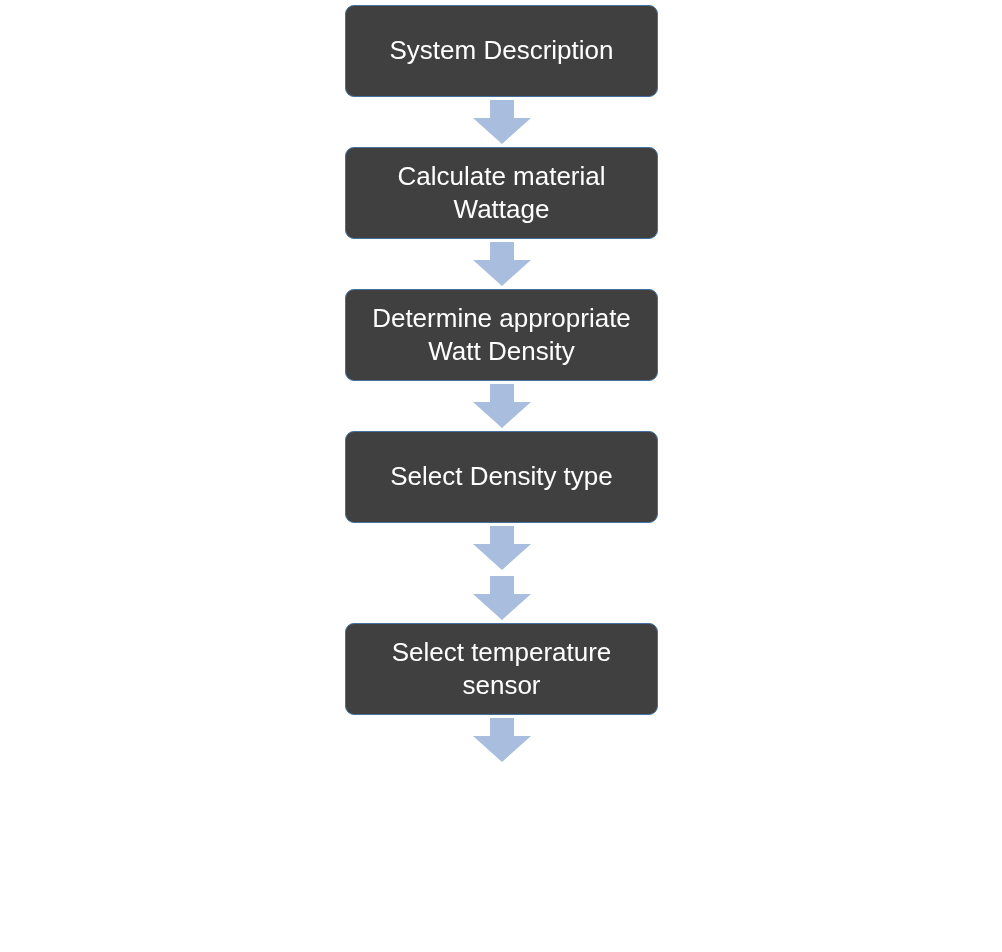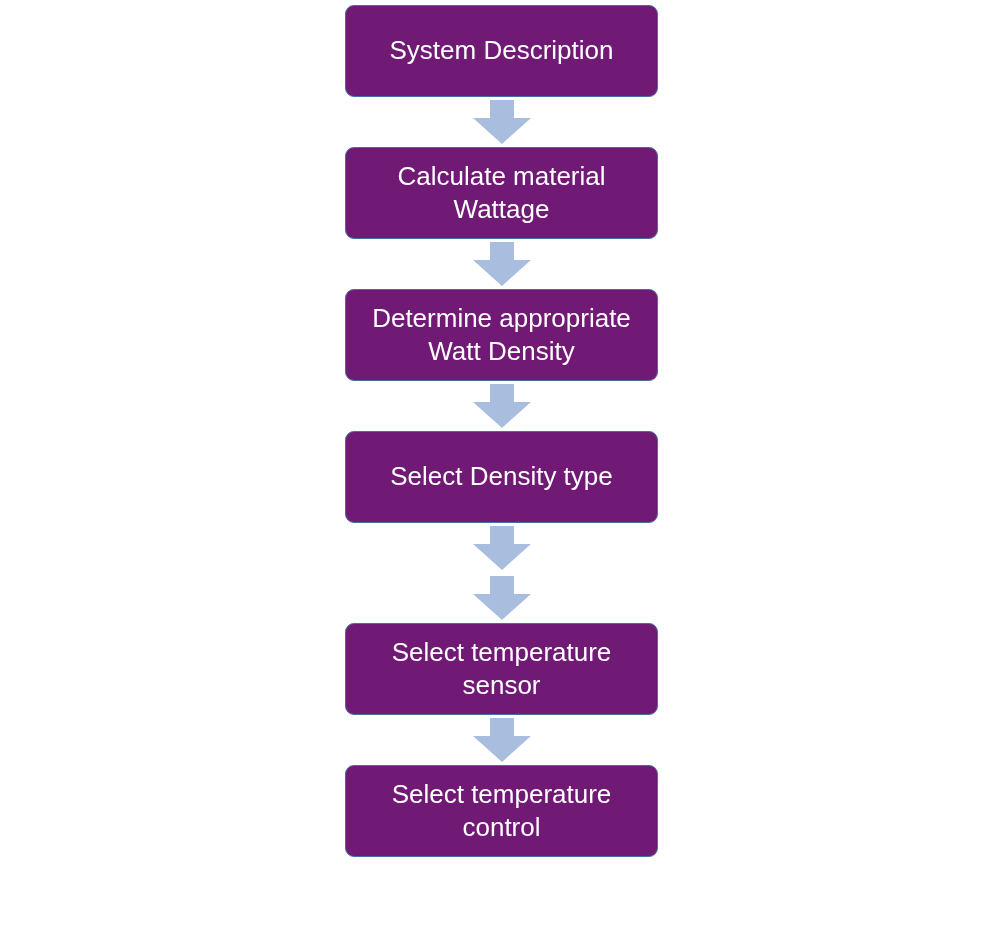--- a/index.html
+++ b/index.html
@@ -21,21 +21,21 @@
     top: 5px;
     width: 313px;
     display: flex;
     flex-direction: column;
     align-items: center;
   }
   .flow-box {
     box-sizing: border-box;
     width: 313px;
     height: 92px;
-    background: #701a75;
+    background: #404040;
     border: 1px solid #44719f;
     border-radius: 9px;
     display: flex;
     align-items: center;
     justify-content: center;
     text-align: center;
     color: #ffffff;
     font-size: 26px;
     line-height: 1.27;
     padding: 2px 12px;
@@ -95,17 +95,14 @@
         </svg>
       </div>
       <div class="flow-box">
         <span>Select temperature sensor</span>
       </div>
       <div class="flow-arrow">
         <svg width="58" height="44" viewBox="0 0 58 44">
           <polygon points="17,0 41,0 41,18 58,18 29,44 0,18 17,18" fill="#a9bdde"></polygon>
         </svg>
       </div>
-      <div class="flow-box">
-        <span>Select temperature control</span>
-      </div>
     </div>
 </div>
 
 </body></html>

